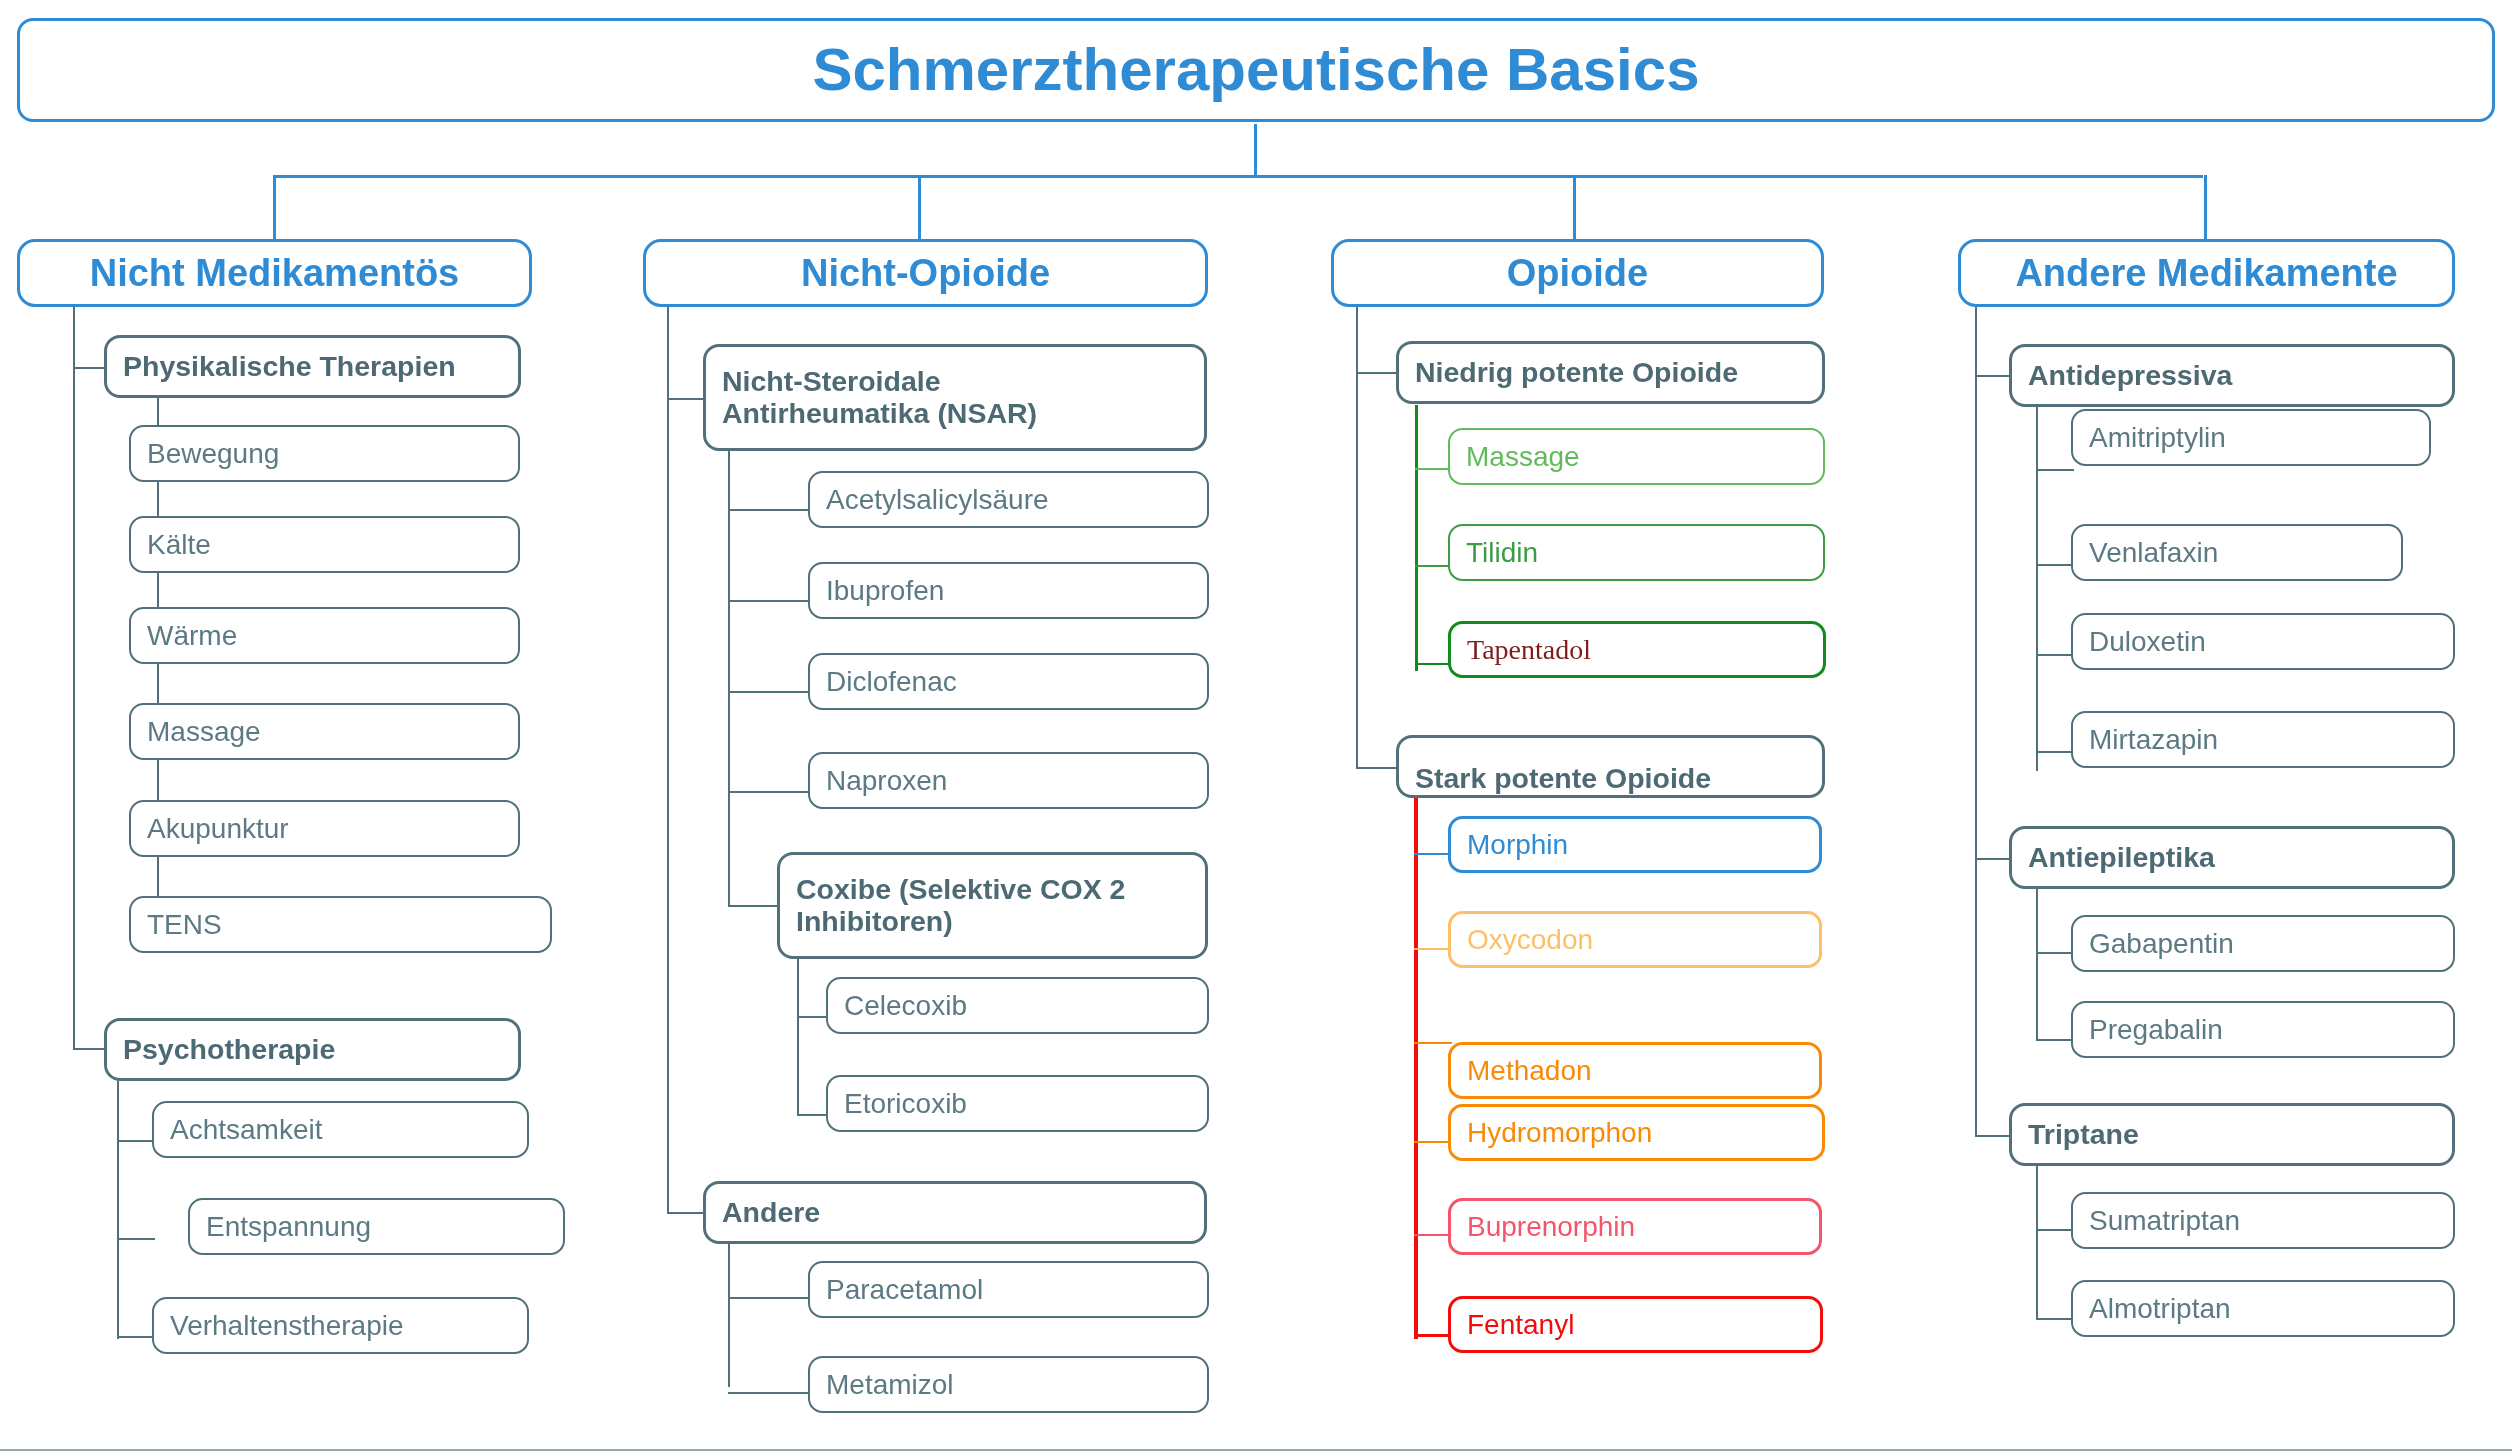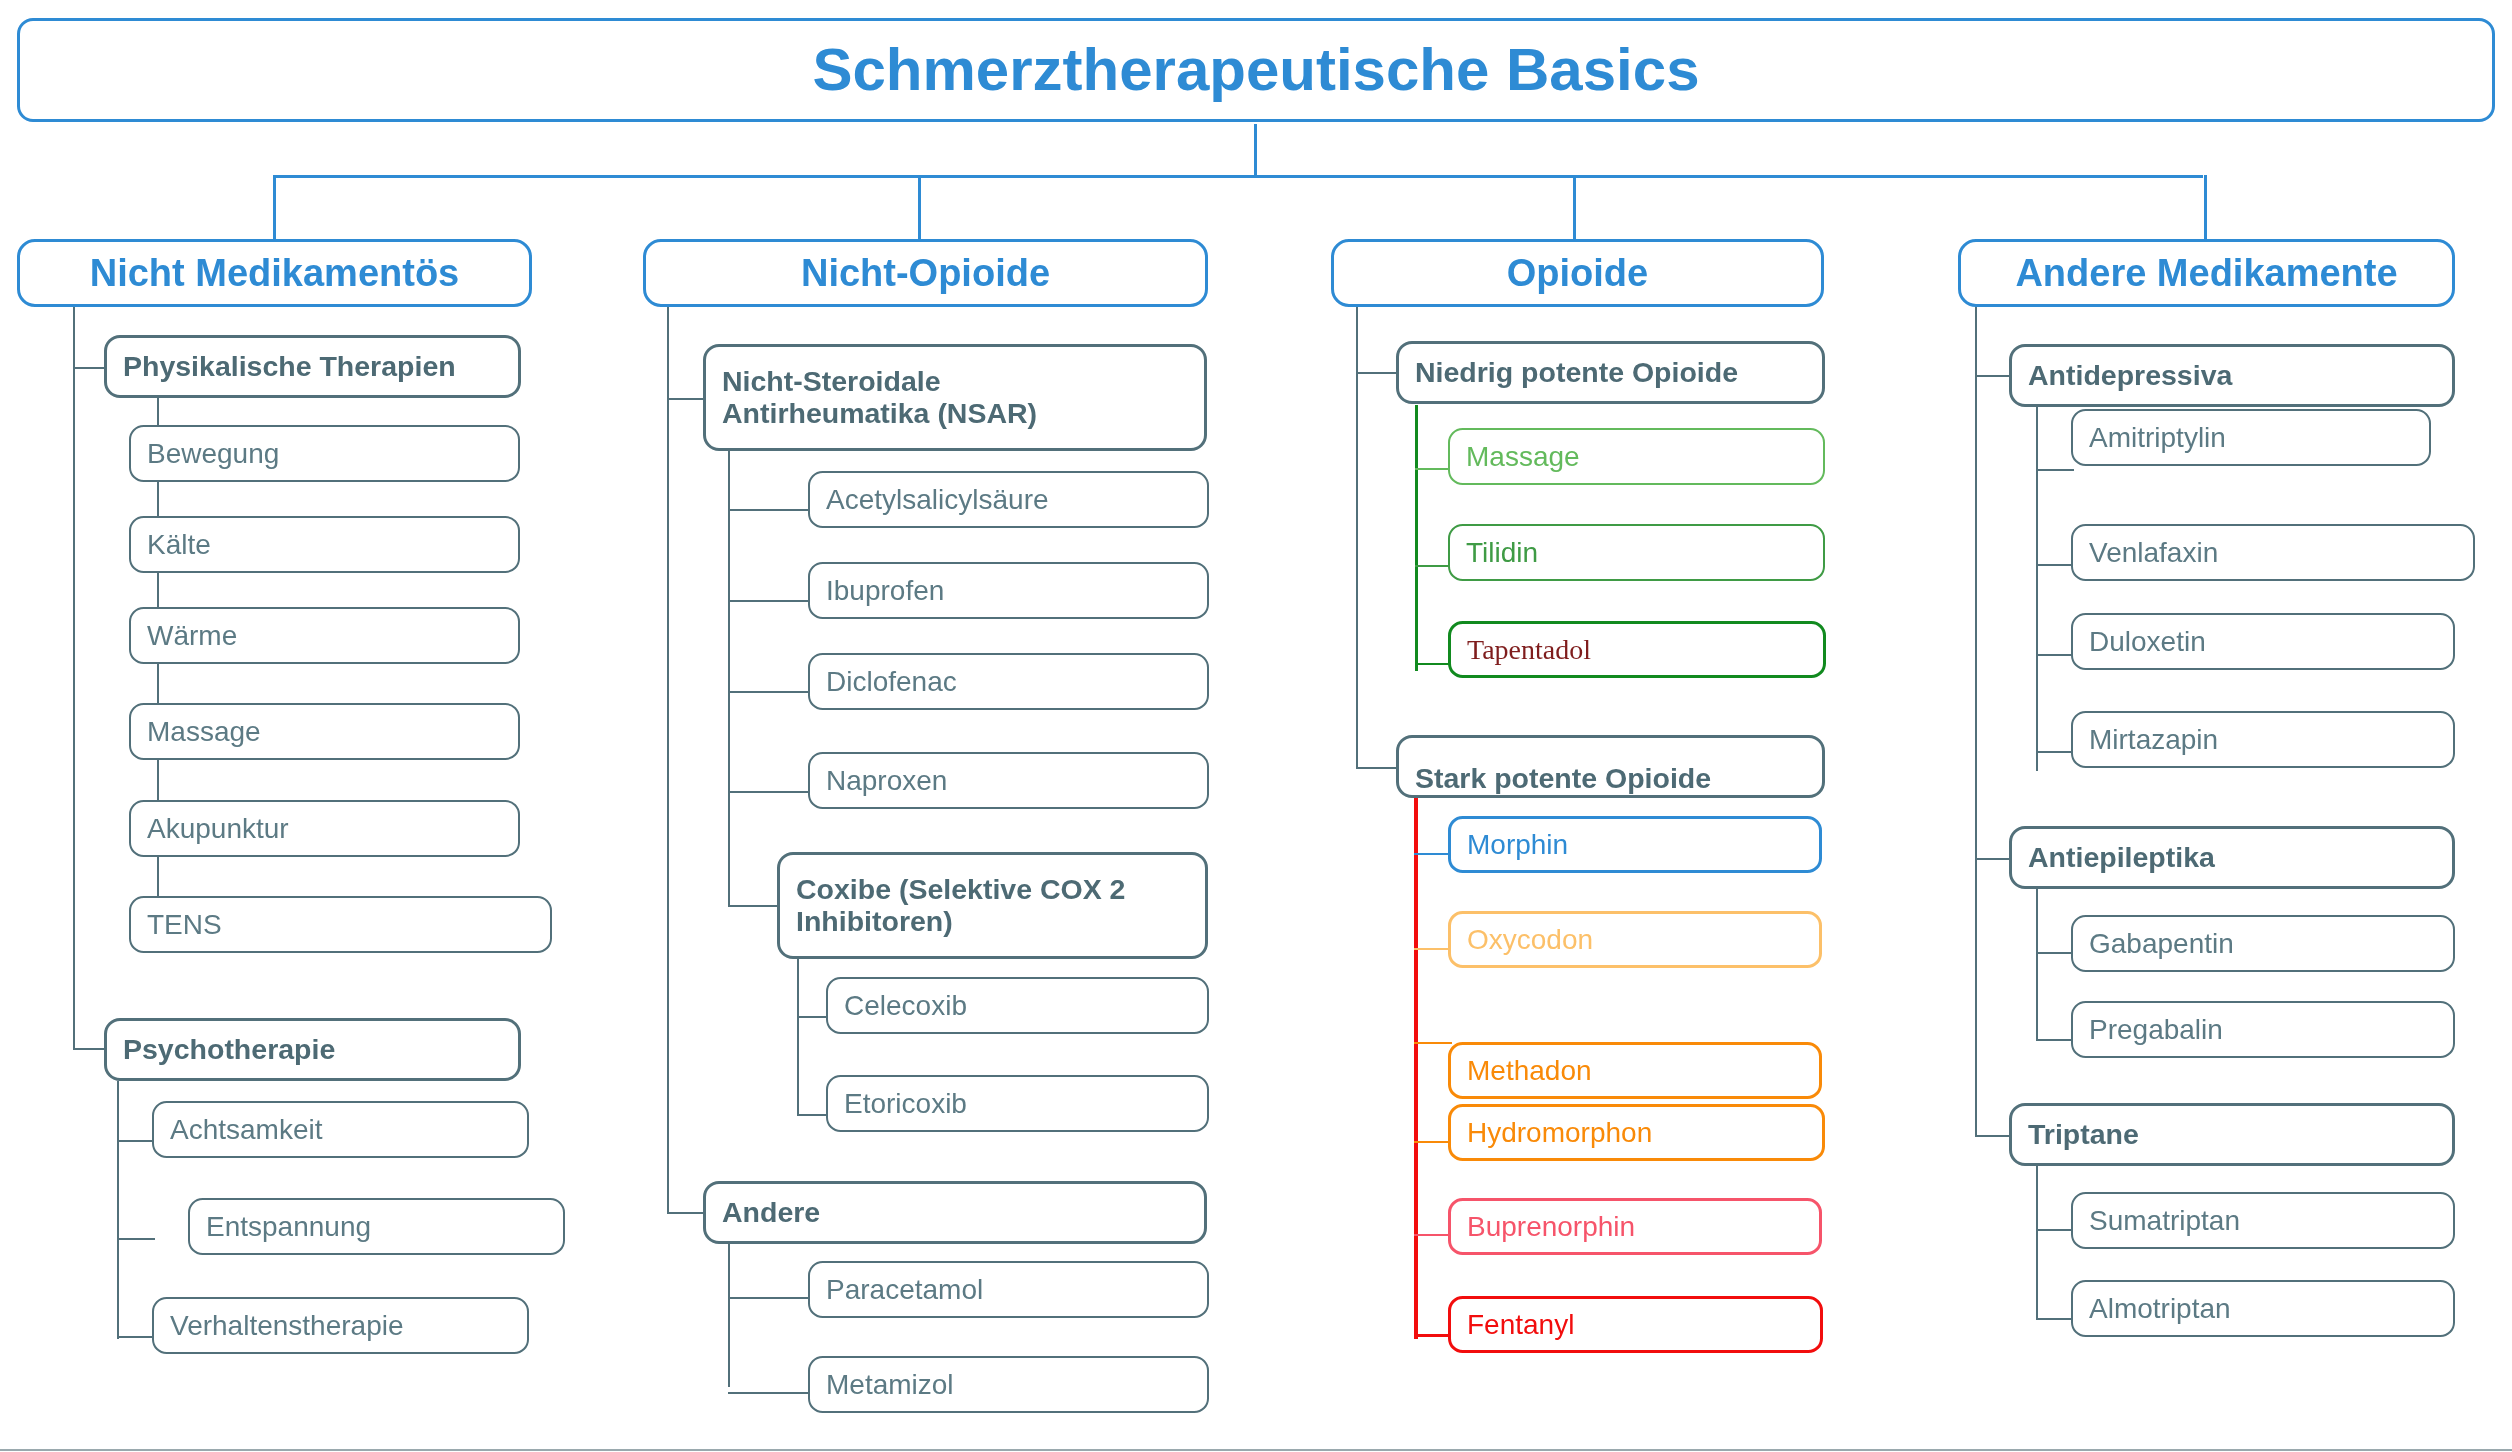--- a/index.html
+++ b/index.html
@@ -297,21 +297,21 @@
   </div>
   <div class="ln v" style="left:2036px;top:407px;height:364px;"></div>
   <div class="ln h" style="left:2036px;top:469px;width:38px;"></div>
   <div class="ln h" style="left:2036px;top:564px;width:38px;"></div>
   <div class="ln h" style="left:2036px;top:654px;width:38px;"></div>
   <div class="ln h" style="left:2036px;top:751px;width:38px;"></div>
 
   <div class="node leaf" style="left:2071px;top:409px;width:360px;">
     <span class="lbl">Amitriptylin</span>
   </div>
-  <div class="node leaf" style="left:2071px;top:524px;width:404px;">
+  <div class="node leaf" style="left:2071px;top:524px;width:332px;">
     <span class="lbl">Venlafaxin</span>
   </div>
   <div class="node leaf" style="left:2071px;top:613px;width:384px;">
     <span class="lbl">Duloxetin</span>
   </div>
   <div class="node leaf" style="left:2071px;top:711px;width:384px;">
     <span class="lbl">Mirtazapin</span>
   </div>
 
   <div class="node grp" style="left:2009px;top:826px;width:446px;">

